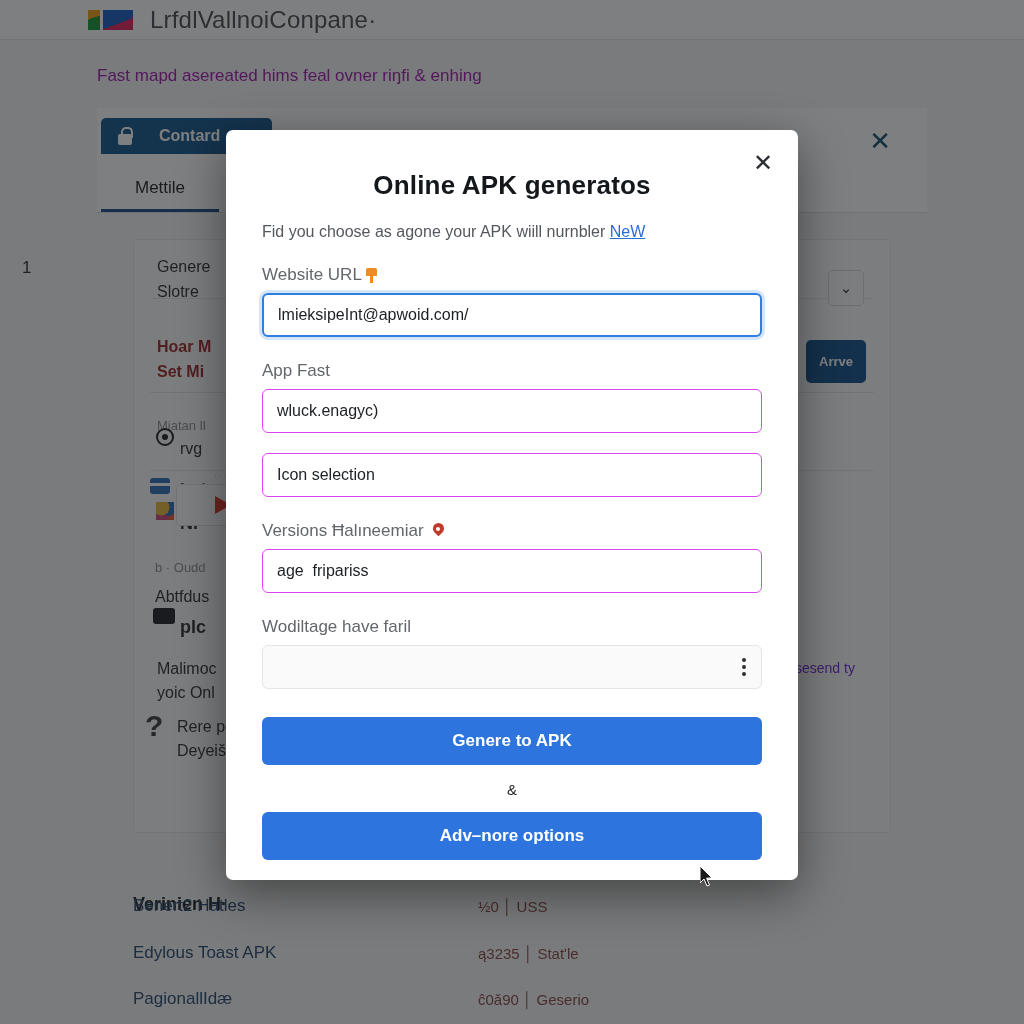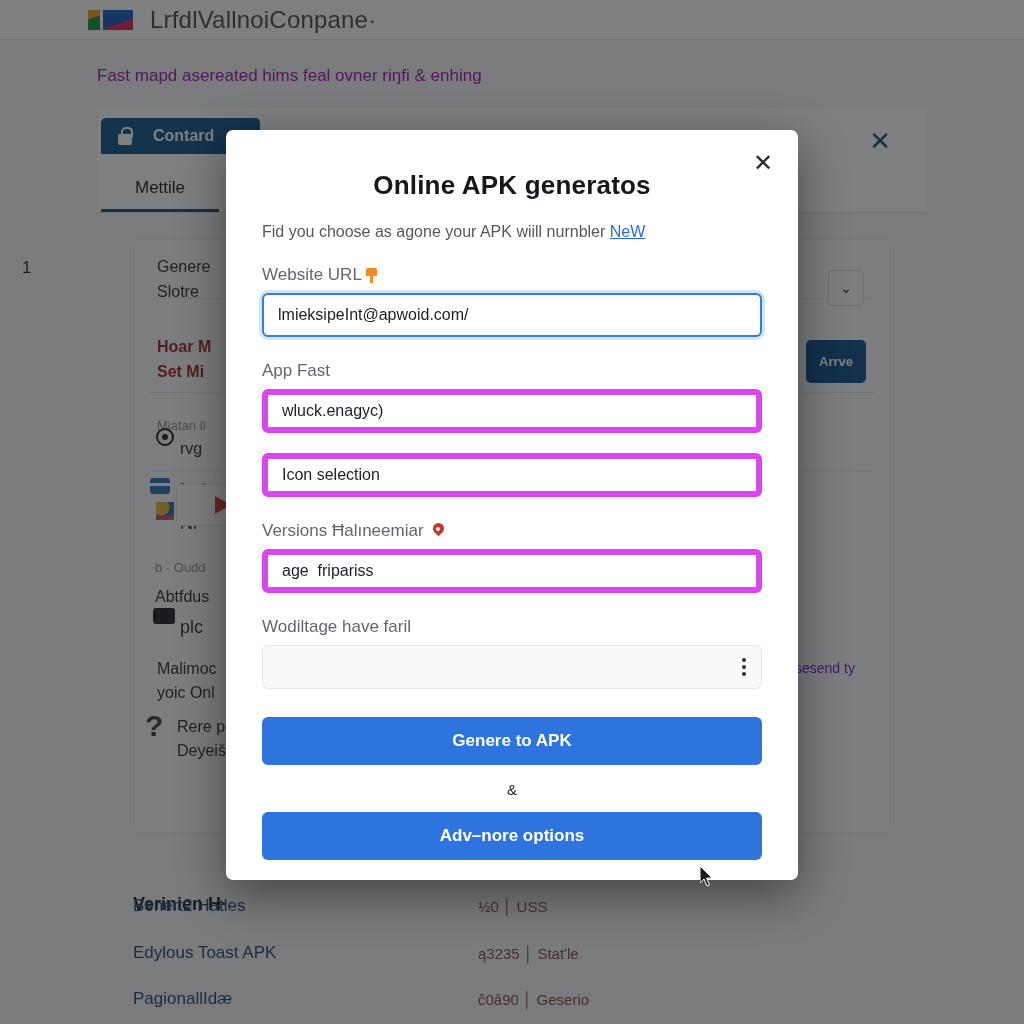--- a/index.html
+++ b/index.html
@@ -41,21 +41,21 @@
 
   .bg-panel {
     position: absolute; left: 97px; top: 108px; width: 830px; height: 105px;
     background: #ffffff;
   }
   .pill-button {
     position: absolute; left: 4px; top: 10px;
     background: #14588e; color: #ffffff;
     border-radius: 5px 5px 0 0;
     height: 36px; padding: 0 16px;
-    display: flex; align-items: center; gap: 20px;
+    display: flex; align-items: center; gap: 26px;
     font-size: 16px; font-weight: 600;
     border: none; cursor: pointer;
   }
   .lock-ico { width: 16px; height: 18px; position: relative; display:inline-block; }
   .lock-ico:before {
     content:""; position:absolute; left:1px; bottom:0; width:14px; height:11px;
     background:#fff; border-radius:2px;
   }
   .lock-ico:after {
     content:""; position:absolute; left:4px; top:0; width:8px; height:9px;
@@ -82,21 +82,21 @@
   .bg-card {
     position: absolute; left: 133px; top: 239px; width: 758px; height: 594px;
     background: #fbfbfc; border: 1px solid #e6e7ea; border-radius: 3px;
   }
   .bg-rule { position:absolute; left: 16px; right: 16px; height: 1px; background:#e6e7ea; }
 
   .step-num { position:absolute; left: 22px; font-size: 17px; color:#2e3237; }
   .ln { position:absolute; font-size: 16px; color:#2e3237; white-space: nowrap; }
   .ln.red { color:#9e2b2b; font-weight: 600; }
   .ln.faint { color:#8d9095; font-size: 13px; }
-  .ln.bold { font-weight: 400; font-size: 18px; }
+  .ln.bold { font-weight: 700; font-size: 18px; }
 
   .sq-chev {
     position:absolute; right: 26px; top: 30px; width: 36px; height: 36px;
     border:1px solid #d8dade; border-radius:5px; background:#fbfbfc;
     display:flex; align-items:center; justify-content:center;
     font-size: 15px; color:#2e3237; cursor:pointer;
   }
   .blue-chip {
     position:absolute; right: 24px; top: 100px;
     background:#13538c; color:#fff; border-radius:5px;
@@ -164,21 +164,21 @@
   }
   .pin-orange { display:inline-block; width:11px;height:15px;position:relative; }
   .pin-orange:before{content:"";position:absolute;left:0;top:0;width:11px;height:8px;background:#ef8b25;border-radius:2px 2px 0 0;}
   .pin-orange:after{content:"";position:absolute;left:4px;top:6px;width:3px;height:9px;background:#ef8b25;}
   .pin-red { display:inline-block; width:13px;height:16px;position:relative;margin-left:4px;}
   .pin-red:before{content:"";position:absolute;left:1px;top:0;width:11px;height:11px;border-radius:50% 50% 50% 0;transform:rotate(-45deg);background:#c0392b;}
   .pin-red:after{content:"";position:absolute;left:4.5px;top:3.5px;width:4px;height:4px;border-radius:50%;background:#fff;}
 
   .txt-input {
     display:block; width:100%; height:44px;
-    border:6px solid #d946ef; border-radius:6px; background:#fff;
+    border:1px solid #d946ef; border-radius:6px; background:#fff;
     padding: 0 14px; font-size:16px; color:#1c2024;
     font-family:"Liberation Sans", sans-serif;
     margin-top:8px;
   }
   .txt-input::placeholder { color:#1c2024; }
   .txt-input.focused {
     border:2px solid #2f7ee0; box-shadow: 0 0 0 3px rgba(47,126,224,.20);
   }
   .txt-input.plain-gap { margin-top:20px; }
 

